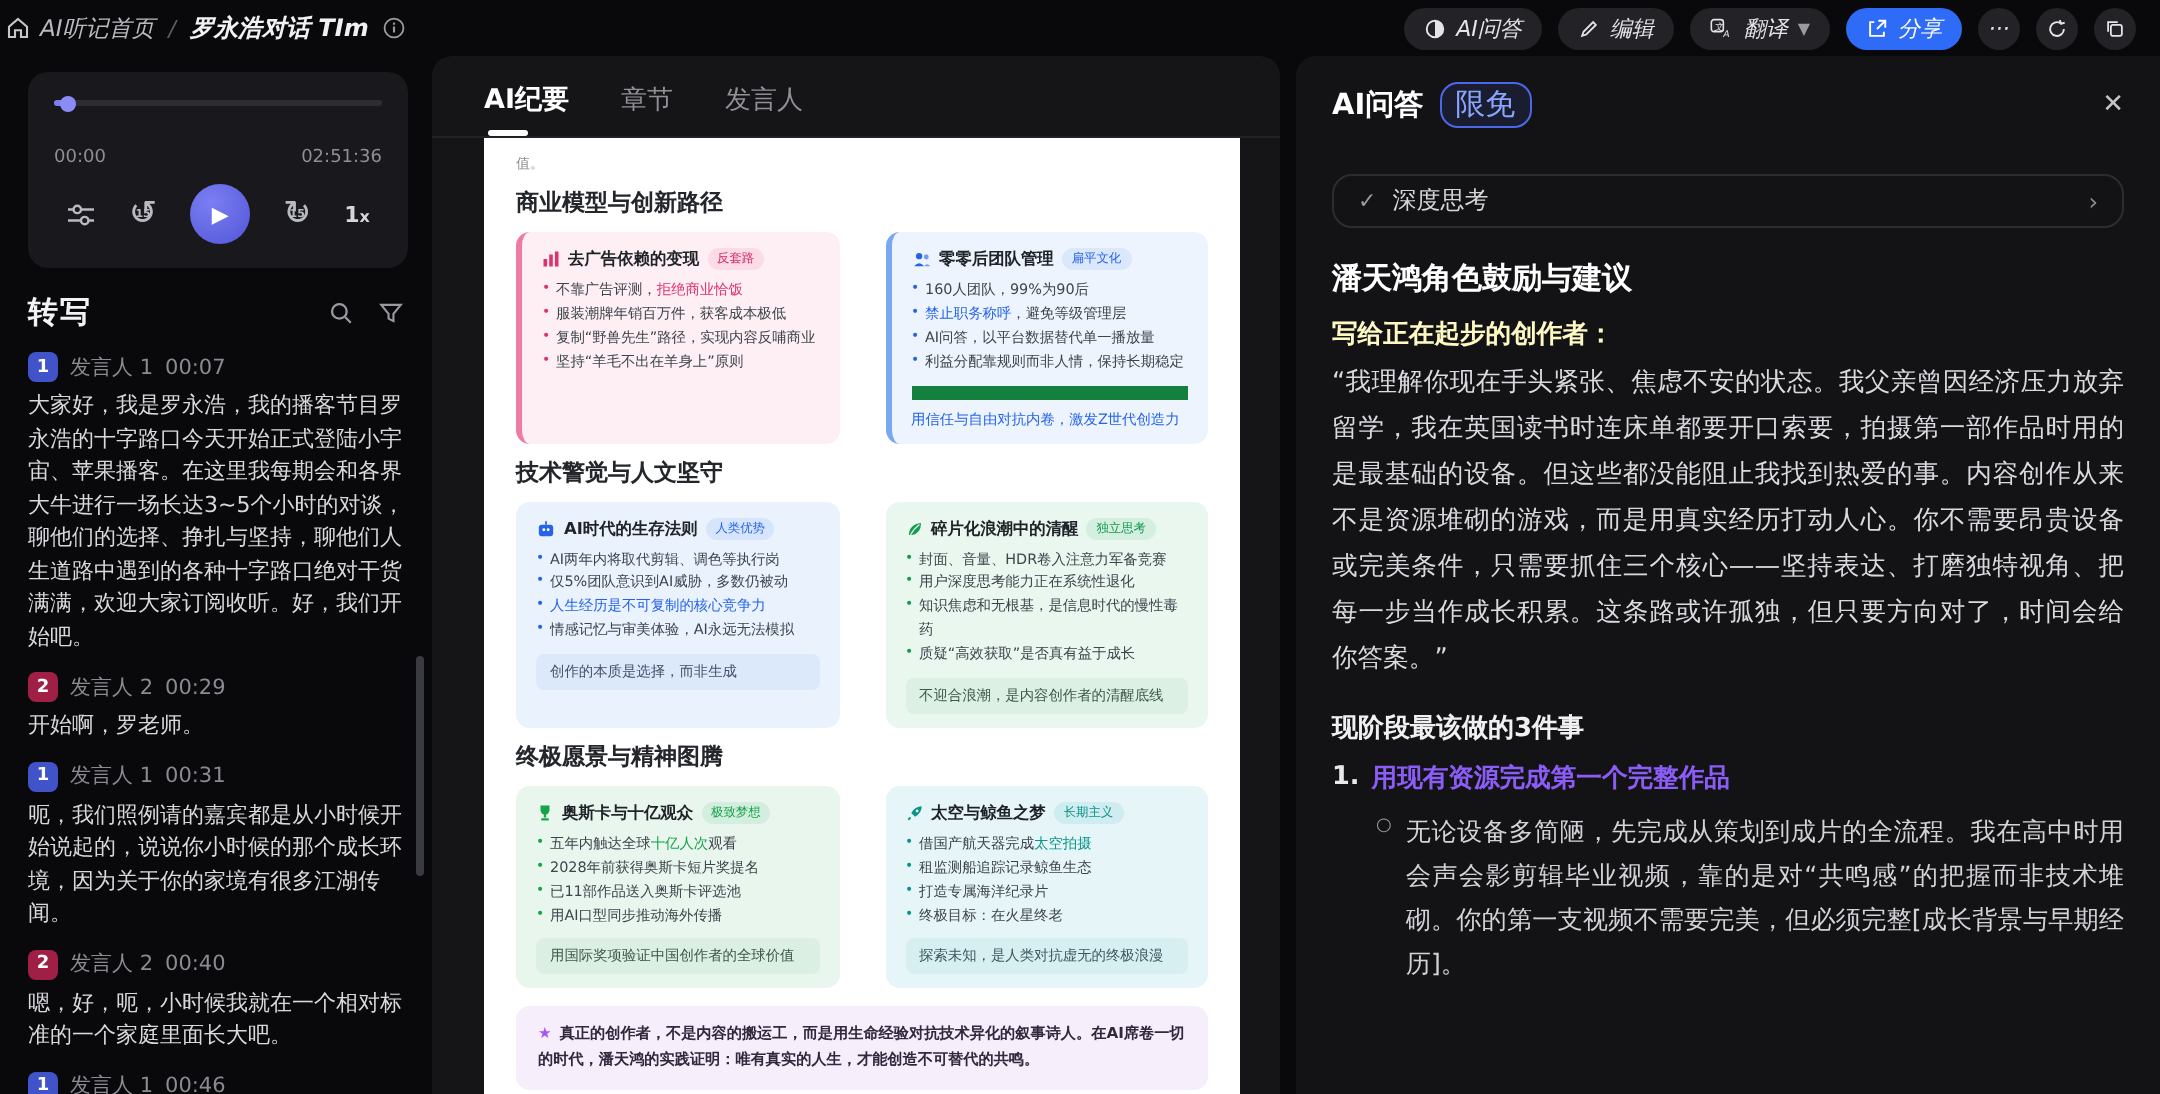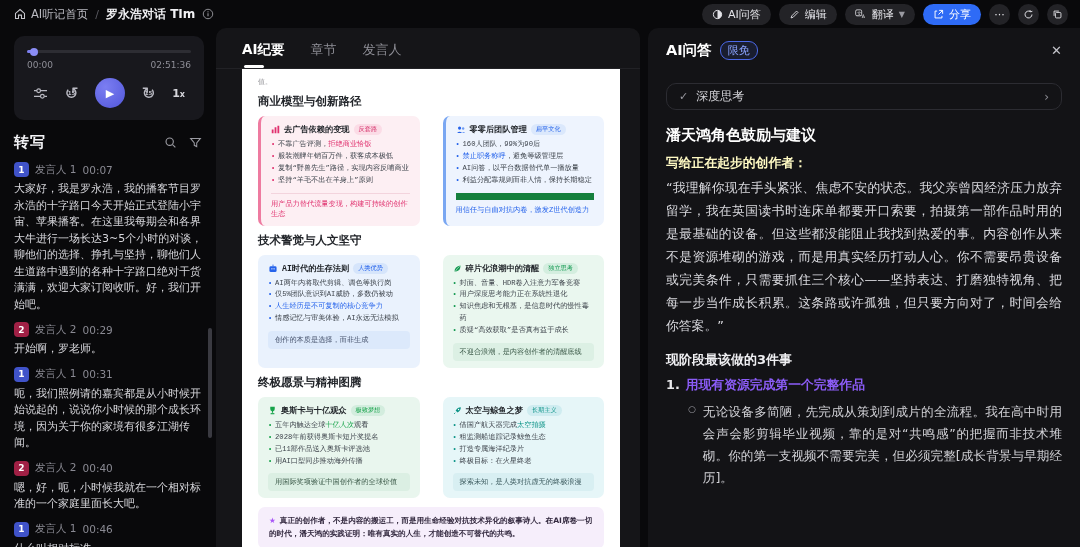--- a/index.html
+++ b/index.html
@@ -2,42 +2,42 @@
 <html><head>
 <meta charset="utf-8">
 <style>
   * { margin:0; padding:0; box-sizing:border-box; }
   html,body { width:1080px; height:547px; overflow:hidden; background:#09090b;
     font-family:"DejaVu Sans","Liberation Sans",sans-serif; }
   .app { width:1080px; height:547px; display:flex; flex-direction:column; }
 
   
   .topbar { height:28px; flex:0 0 28px; display:flex; align-items:center;
-    justify-content:space-between; padding:0 12px 0 14px; background:#09090b; }
+    justify-content:space-between; padding:0 12px 0 3px; background:#09090b;font-style:italic; }
   .crumbs { display:flex; align-items:center; gap:7px; }
   .crumb-home { color:#b9b9c0; font-size:11.5px; display:flex; align-items:center; gap:5px;}
   .crumb-sep { color:#5d5d64; font-size:11px; }
   .crumb-title { color:#f1f1f4; font-size:12px; font-weight:bold; }
   .icon-svg { display:inline-block; vertical-align:middle; }
   .tb-actions { display:flex; align-items:center; gap:8px; }
   .pill-btn { height:21px; display:flex; align-items:center; gap:5px; padding:0 10px;
     background:#232327; border-radius:11px; color:#e4e4e9; font-size:11px; cursor:pointer; }
   .pill-btn.primary { background:#2e6bf6; color:#fff; }
   .pill-btn.iconed { width:21px; padding:0; justify-content:center; }
   .chev { font-size:8px; color:#9a9aa1; }
 
   .cols { flex:1; display:flex; align-items:stretch; }
 
   
   .left { width:214px; flex:0 0 214px; padding:8px 10px 0 14px; position:relative; overflow:hidden; }
   .player { background:#18181d; border-radius:10px; padding:10px 13px 12px; }
   .progress { position:relative; height:3px; background:#2d2d33; border-radius:2px; margin-top:4px; }
   .progress .fill { position:absolute; left:0; top:0; height:3px; width:6px; background:#7c7ff0; border-radius:2px; }
   .progress .dot { position:absolute; left:3px; top:-2.5px; width:8px; height:8px; border-radius:50%; background:#8b8df5; }
-  .times { display:flex; justify-content:space-between; margin-top:7px; font-size:9px; color:#8e8e97;text-align:center; }
+  .times { display:flex; justify-content:space-between; margin-top:21px; font-size:9px; color:#8e8e97;text-align:center; }
   .controls { display:flex; align-items:center; justify-content:space-between; margin-top:8px; padding:0 6px; }
   .ctl { color:#b9b9c2; font-size:15px; position:relative; cursor:pointer; line-height:1; }
   .skip { font-size:17px; }
   .skip b { position:absolute; left:50%; top:55%; transform:translate(-50%,-50%); font-size:5.5px; font-weight:bold; }
   .play-btn { width:30px; height:30px; border-radius:50%; background:radial-gradient(circle at 35% 30%,#7b7ef2,#5156d8);
     display:flex; align-items:center; justify-content:center; color:#fff; font-size:11px; cursor:pointer; }
   .speed { font-size:11px; color:#d6d6dc; font-weight:bold; }
   .speed small { font-size:8px; }
 
   .trans-head { display:flex; align-items:center; justify-content:space-between; margin:13px 2px 10px 0; }
@@ -58,21 +58,21 @@
   .mid { width:424px; flex:0 0 424px; background:#151518; border-radius:10px 10px 0 0; margin-left:2px;
     display:flex; flex-direction:column; overflow:hidden; }
   .tabs { display:flex; gap:26px; padding:13px 26px 0; border-bottom:1px solid #222226; }
   .tab { font-size:13px; color:#8f8f97; padding-bottom:9px; position:relative; cursor:pointer; }
   .tab.active { color:#ffffff; font-weight:bold; font-size:13.5px; }
   .tab.active:after { content:""; position:absolute; left:2px; bottom:0; width:20px; height:3px; background:#fff; border-radius:2px; }
   .docwrap { flex:1; overflow:hidden; padding:0 20px 0 26px; }
   .doc { background:#ffffff; border-radius:0 0 12px 12px; padding:8px 16px 10px; }
   .doc-partial { font-size:7px; color:#8e8e93; margin-bottom:6px; }
   .sec-title { font-size:11.5px; font-weight:bold; color:#23262b; margin:7px 0 7px; }
-  .cardgrid { display:grid; grid-template-columns:1fr 1fr; gap:23px;font-family:Liberation Mono, monospace; }
+  .cardgrid { display:grid; grid-template-columns:1fr 1fr; gap:23px; }
   .card { border-radius:7px; padding:8px 10px 7px; font-size:7.2px; }
   .card-h { display:flex; align-items:center; gap:4px; margin-bottom:4px; }
   .card-h .ttl { font-size:8.2px; font-weight:bold; color:#1f2328; }
   .tag { font-size:6.2px; padding:1px 5px; border-radius:7px; white-space:nowrap; }
   .card ul { list-style:none; }
   .card li { color:#3e444c; line-height:1.65; padding-left:7px; position:relative; }
   .card li:before { content:"•"; position:absolute; left:0; font-size:7px; }
   .card .foot { margin-top:6px; }
   .card.pink { background:#fdeff3; border-left:3px solid #ee7ba0; }
   .card.pink li:before, .card.pink .em { color:#e0316e; }
@@ -101,21 +101,21 @@
   .quote { margin-top:9px; background:#f6eefb; border-radius:7px; padding:8px 11px; font-size:7.6px;
     color:#33293f; line-height:1.7; font-weight:bold; }
   .quote .star { color:#a855f7; margin-right:4px; font-weight:normal; }
   .watermark { text-align:right; font-size:6.3px; color:#b7b7bc; margin-top:5px; }
 
   
   .right { flex:1; background:#131316; border-radius:10px 0 0 0; margin-left:8px; position:relative;
     display:flex; flex-direction:column; overflow:hidden; }
   .qa-head { display:flex; align-items:center; padding:13px 18px 8px; }
   .qa-title { color:#fff; font-size:14.5px; font-weight:bold; }
-  .qa-badge { margin-left:8px; font-size:11px; color:#8ba4ff; border:1px solid #4b68e8; background:rgba(75,104,232,.12);
+  .qa-badge { margin-left:8px; font-size:15px; color:#8ba4ff; border:1px solid #4b68e8; background:rgba(75,104,232,.12);
     border-radius:9px; padding:1px 7px; }
   .qa-close { margin-left:auto; color:#c4c4ca; font-size:13px; cursor:pointer; }
   .chat { flex:1; padding:2px 18px 0; overflow:hidden; }
   .bubble { margin-left:auto; width:86%; background:#22305c; border-radius:10px; padding:9px 13px;
     color:#e9edf6; font-size:12.5px; line-height:1.75; }
   .deeprow { margin:13px 0 2px; border:1px solid #2c2c32; border-radius:10px; height:27px;
     display:flex; align-items:center; gap:8px; padding:0 12px; color:#d4d4d9; font-size:12px; cursor:pointer; }
   .deeprow .chk { color:#9a9aa1; font-size:11px; }
   .deeprow .arrow { margin-left:auto; color:#8b8b92; font-size:12px; }
   .ans-title { color:#fff; font-size:15px; font-weight:bold; margin:16px 0 10px; }
@@ -305,21 +305,20 @@
                   </svg>
                 <span class="ttl">去广告依赖的变现</span>
                 <span class="tag">反套路</span>
               </div>
               <ul>
                 <li><span>不靠广告评测，</span><span class="em">拒绝商业恰饭</span><span></span></li>
                 <li><span>服装潮牌年销百万件，获客成本极低</span><span class="em"></span><span></span></li>
                 <li><span>复制“野兽先生”路径，实现内容反哺商业</span><span class="em"></span><span></span></li>
                 <li><span>坚持“羊毛不出在羊身上”原则</span><span class="em"></span><span></span></li>
               </ul>
-              <div class="foot">用产品力替代流量变现，构建可持续的创作生态</div>
             </div>
             <div class="card cblue">
               <div class="card-h">
                 <svg class="icon-svg" width="10" height="9" viewBox="0 0 14 12">
                     <circle cx="5" cy="4" r="2.2" fill="#2563eb"></circle>
                     <circle cx="10" cy="4.6" r="1.7" fill="#6d9bf5"></circle>
                     <path d="M1.5 11 Q5 7 8.5 11 Z" fill="#2563eb"></path>
                     <path d="M8.5 11 Q10.5 8.2 12.8 11 Z" fill="#6d9bf5"></path>
                   </svg>
                 <span class="ttl">零零后团队管理</span>

